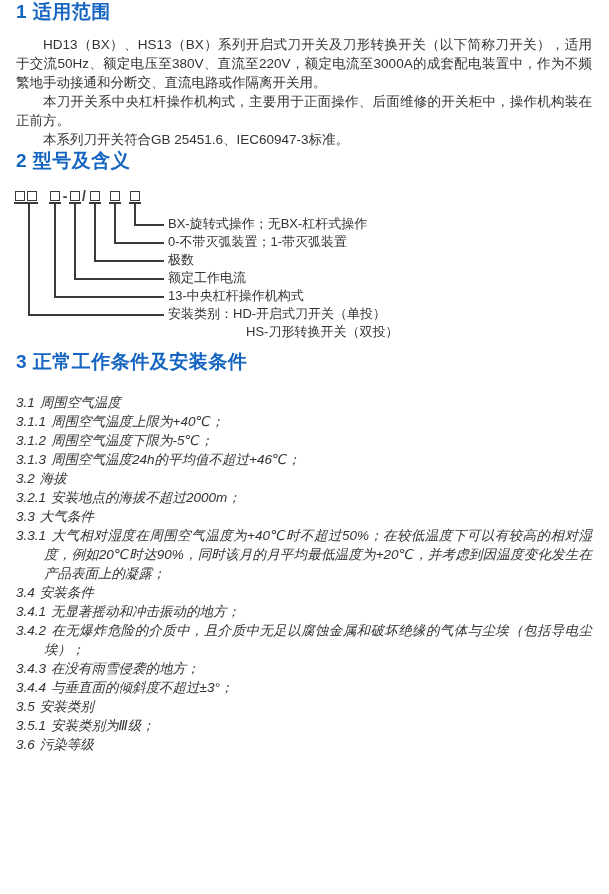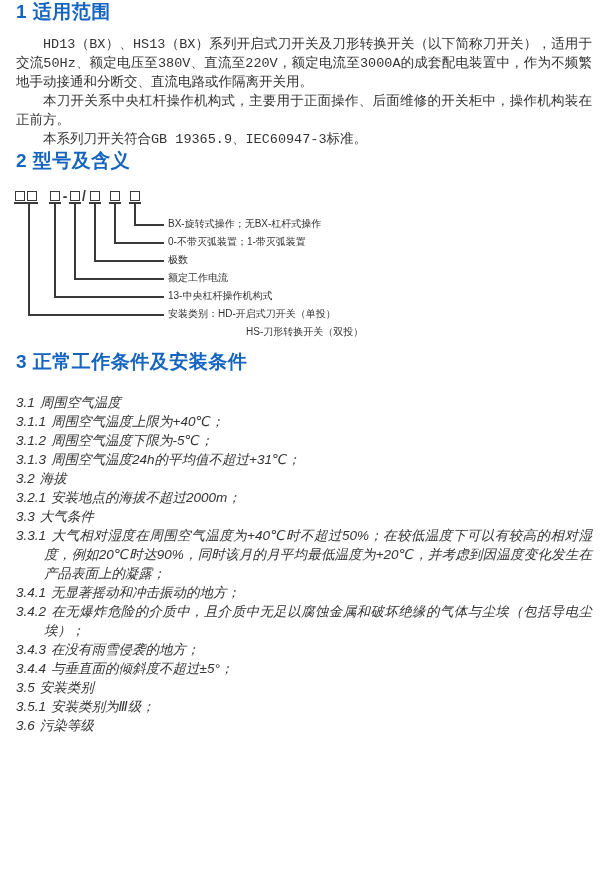--- a/index.html
+++ b/index.html
@@ -9,61 +9,61 @@
     color:#333333;overflow:hidden;
   }
   .content{padding:0 17px 0 16px;}
   h2.sec-heading{
     margin:0;color:#1565c0;font-size:19px;line-height:23px;
     font-weight:bold;letter-spacing:0.5px;
   }
   .h1{margin-top:10px;}
   .h2{margin-top:43px;}
   .h3{margin-top:57px;}
-  .s1-paras{margin-top:12px;font-family:Liberation Mono, monospace;}
+  .s1-paras{margin-top:12px;}
   .s1-paras p{
     margin:0;font-size:13.5px;line-height:19px;text-indent:2em;
     text-align:justify;color:#333;
   }
   
   .diagram{position:relative;height:160px;margin-top:18px;margin-left:-16px;margin-right:-17px;}
   .dbox{
     position:absolute;width:10px;height:10px;top:1px;
     border:1.5px solid #3a3a3a;box-sizing:border-box;background:#fff;
   }
   .dsep{
     position:absolute;top:-1px;width:10px;text-align:center;
     font-size:14px;font-weight:bold;color:#3a3a3a;line-height:14px;
   }
   .dline{position:absolute;background:#3a3a3a;}
   .dline.v{width:1.5px;}
   .dline.h{height:1.5px;}
   .dlabel{
-    position:absolute;left:168px;font-size:10px;line-height:16px;
+    position:absolute;left:168px;font-size:13px;line-height:16px;
     color:#333;white-space:nowrap;
   }
   
   .s3-list{margin-top:20px;font-style:italic;}
   .s3-item{
     font-size:13.5px;line-height:19px;text-align:justify;
     padding-left:28px;text-indent:-28px;color:#333;
   }
   .s3-item .num{margin-right:5px;}
 </style>
 </head>
 <body>
 
 <div class="page">
   <div class="content">
 
     <h2 class="sec-heading h1">1 适用范围</h2>
     <div class="s1-paras">
       <p>HD13（BX）、HS13（BX）系列开启式刀开关及刀形转换开关（以下简称刀开关），适用于交流50Hz、额定电压至380V、直流至220V，额定电流至3000A的成套配电装置中，作为不频繁地手动接通和分断交、直流电路或作隔离开关用。</p>
       <p>本刀开关系中央杠杆操作机构式，主要用于正面操作、后面维修的开关柜中，操作机构装在正前方。</p>
-      <p>本系列刀开关符合GB 19365.9、IEC60947-3标准。</p>
+      <p>本系列刀开关符合GB 25451.6、IEC60947-3标准。</p>
     </div>
 
     <h2 class="sec-heading h2">2 型号及含义</h2>
 
     <div class="diagram">
 
       <div class="dbox" style="left:15px"></div>
       <div class="dbox" style="left:27px"></div>
       <div class="dbox" style="left:50px"></div>
       <span class="dsep" style="left:60px">-</span>
@@ -102,28 +102,29 @@
       <div class="dlabel" style="top:116px">安装类别：HD-开启式刀开关（单投）</div>
       <div class="dlabel" style="top:134px;left:246px">HS-刀形转换开关（双投）</div>
     </div>
 
     <h2 class="sec-heading h3">3 正常工作条件及安装条件</h2>
 
     <div class="s3-list">
       <div class="s3-item"><span class="num">3.1</span><span>周围空气温度</span></div>
       <div class="s3-item"><span class="num">3.1.1</span><span>周围空气温度上限为+40℃；</span></div>
       <div class="s3-item"><span class="num">3.1.2</span><span>周围空气温度下限为-5℃；</span></div>
-      <div class="s3-item"><span class="num">3.1.3</span><span>周围空气温度24h的平均值不超过+31℃；</span></div>
+      <div class="s3-item"><span class="num">3.1.3</span><span>周围空气温度24h的平均值不超过+46℃；</span></div>
       <div class="s3-item"><span class="num">3.2</span><span>海拔</span></div>
       <div class="s3-item"><span class="num">3.2.1</span><span>安装地点的海拔不超过2000m；</span></div>
       <div class="s3-item"><span class="num">3.3</span><span>大气条件</span></div>
       <div class="s3-item"><span class="num">3.3.1</span><span>大气相对湿度在周围空气温度为+40℃时不超过50%；在较低温度下可以有较高的相对湿度，例如20℃时达90%，同时该月的月平均最低温度为+20℃，并考虑到因温度变化发生在产品表面上的凝露；</span></div>
+      <div class="s3-item"><span class="num">3.4</span><span>安装条件</span></div>
       <div class="s3-item"><span class="num">3.4.1</span><span>无显著摇动和冲击振动的地方；</span></div>
       <div class="s3-item"><span class="num">3.4.2</span><span>在无爆炸危险的介质中，且介质中无足以腐蚀金属和破坏绝缘的气体与尘埃（包括导电尘埃）；</span></div>
       <div class="s3-item"><span class="num">3.4.3</span><span>在没有雨雪侵袭的地方；</span></div>
-      <div class="s3-item"><span class="num">3.4.4</span><span>与垂直面的倾斜度不超过±5°；</span></div>
+      <div class="s3-item"><span class="num">3.4.4</span><span>与垂直面的倾斜度不超过±3°；</span></div>
       <div class="s3-item"><span class="num">3.5</span><span>安装类别</span></div>
       <div class="s3-item"><span class="num">3.5.1</span><span>安装类别为Ⅲ级；</span></div>
       <div class="s3-item"><span class="num">3.6</span><span>污染等级</span></div>
     </div>
 
   </div>
 </div>
 
 </body></html>

